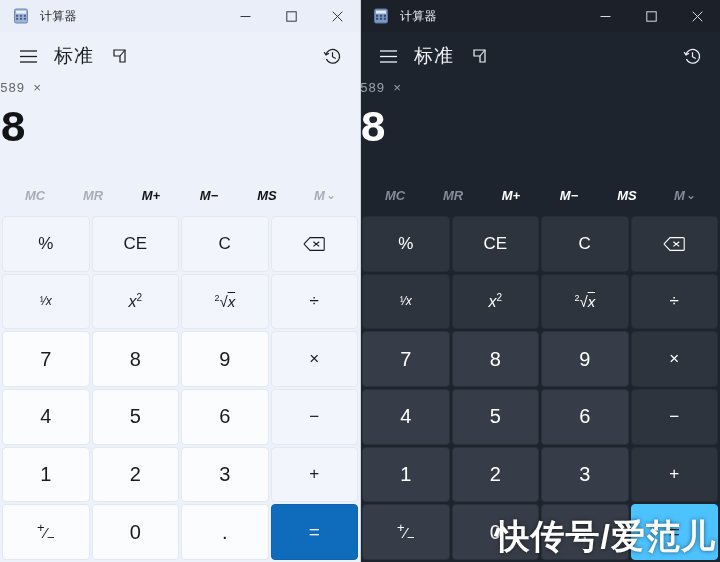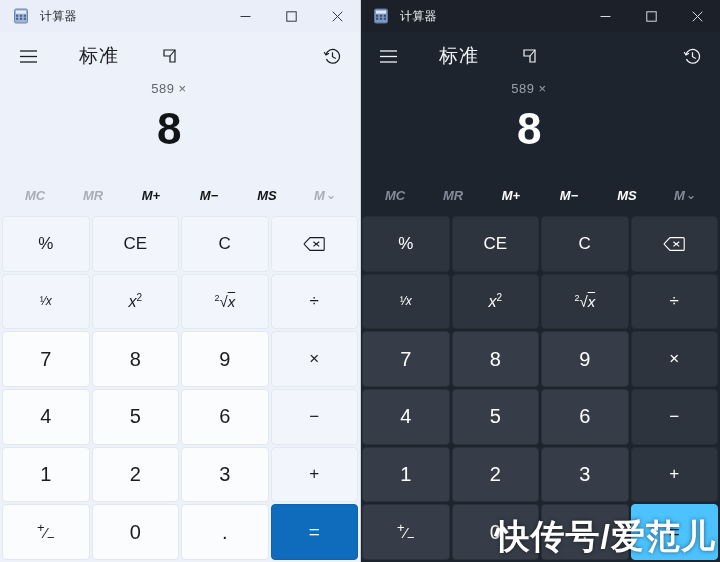--- a/index.html
+++ b/index.html
@@ -56,33 +56,34 @@
   .win-btn {
     width: 46px; height: 32px;
     display: flex; align-items: center; justify-content: center;
     font-size: 11px;
   }
   .win-btn svg { display:block; }
 
   
   .navbar {
     height: 48px; flex: 0 0 48px;
-    display: flex; align-items: center; padding: 0 12px 0 12px; gap: 25px;
+    display: flex; align-items: center; padding: 0 12px 0 12px;
   }
   .hamburger { width: 32px; height: 32px; display:flex; align-items:center; justify-content:center; }
   .navtitle { font-size: 19px; margin-left: 10px; font-weight: 400; letter-spacing: 1px; }
   .pin { width: 26px; height: 26px; margin-left: 12px; display:flex; align-items:center; justify-content:center;}
   .history-btn { margin-left: auto; width: 32px; height: 32px; display:flex; align-items:center; justify-content:center;}
 
   
   .display {
     flex: 0 0 96px;
-    display: flex; flex-direction: column; align-items: center;
+    display: flex; flex-direction: column; align-items: flex-start;
     justify-content: flex-start;
     padding: 0 22px 0 0;
+    font-family: Liberation Mono, monospace;
   }
   .expr { font-size: 13px; height: 18px; line-height: 18px; letter-spacing: .5px; }
   .result { font-size: 44px; line-height: 54px; font-weight: 600; margin-top: 4px; letter-spacing: -.5px; }
 
   
   .memrow {
     flex: 0 0 38px;
     display: flex; align-items: center;
     padding: 0 6px;
   }

